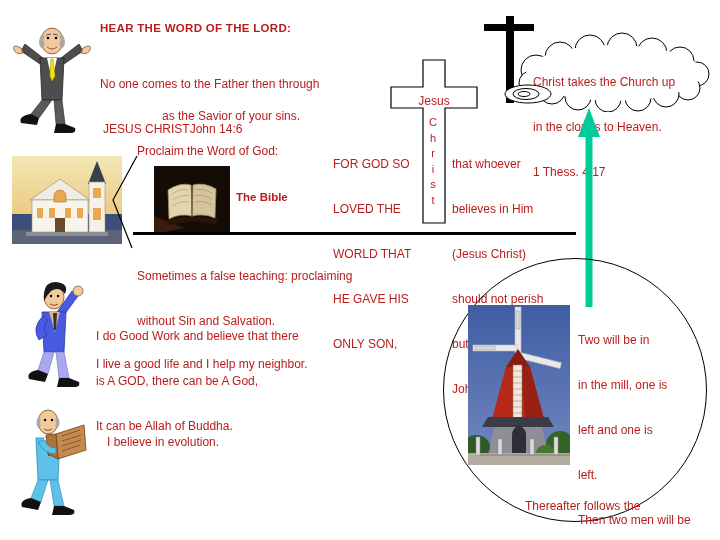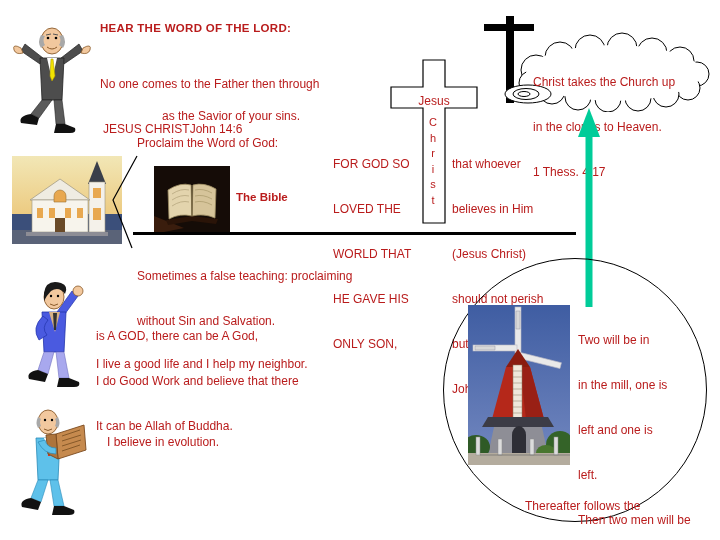--- a/index.html
+++ b/index.html
@@ -85,21 +85,21 @@
       <rect x="65" y="52" width="6" height="10" fill="#e8a850"></rect>
       <rect x="43" y="62" width="10" height="14" fill="#6a4a28"></rect>
       <rect x="14" y="76" width="82" height="4" fill="#8d8d95"></rect>
     </svg>
   </div>
 
   <svg class="abs" style="left:105px;top:150px;" width="45" height="105" viewBox="0 0 45 105">
     <polyline points="32,6 8,50 27,98" fill="none" stroke="#000" stroke-width="1.2"></polyline>
   </svg>
 
-  <div class="t" style="left:137px;top:136px;">Proclaim the Word of God:</div>
+  <div class="t" style="left:137px;top:144px;">Proclaim the Word of God:</div>
 
   <div class="abs" style="left:154px;top:166px;width:76px;height:68px;">
     <svg width="76" height="68" viewBox="0 0 76 68">
       <rect width="76" height="68" fill="#150c07"></rect>
       <polygon points="0,50 30,62 0,68" fill="#3a1d0d"></polygon>
       <path d="M12,54 L38,50 L64,53 L62,58 L38,55 L14,59 Z" fill="#2a1408"></path>
       <path d="M14,24 Q26,16 37,19 L38,50 Q26,47 15,53 Z" fill="#e3d4ad" stroke="#9a8a60" stroke-width="0.8"></path>
       <path d="M62,23 Q50,16 39,19 L38,50 Q50,47 61,52 Z" fill="#d6c49a" stroke="#9a8a60" stroke-width="0.8"></path>
       <path d="M38,19 L38,50" stroke="#6a5a38" stroke-width="1.2"></path>
       <path d="M18,28 Q27,22 35,24 M18,34 Q27,28 35,30 M18,40 Q27,34 35,36" stroke="#b0a078" stroke-width="0.7" fill="none"></path>
@@ -200,22 +200,22 @@
       <path d="M39,43 L43,43 L42,60 L40,60 Z" fill="#333"></path>
       <path d="M29,46 Q17,58 25,70 L33,65 Q27,58 34,50 Z" fill="#4a5ae0" stroke="#2233aa" stroke-width="0.7"></path>
       <path d="M30,82 L40,82 L34,104 L24,100 Z" fill="#a8a8ee" stroke="#7070c0" stroke-width="0.6"></path>
       <path d="M42,82 L50,82 L55,108 L45,108 Z" fill="#a8a8ee" stroke="#7070c0" stroke-width="0.6"></path>
       <path d="M24,100 L34,104 L31,112 L15,109 Q12,102 24,100 Z" fill="#111"></path>
       <path d="M45,108 L55,108 L65,112 Q67,117 60,117 L43,117 Z" fill="#111"></path>
     </svg>
   </div>
 
   <div class="t" style="left:96px;top:299px;">
+    <div>I do Good Work and believe that there</div>
     <div>is A GOD, there can be A God,</div>
-    <div>I do Good Work and believe that there</div>
     <div>It can be Allah of Buddha.</div>
   </div>
   <div class="t" style="left:96px;top:357px;text-align:center;">I live a good life and I help my neighbor.</div>
 
   <div class="abs" style="left:10px;top:400px;width:88px;height:125px;">
     <svg width="88" height="125" viewBox="0 0 88 125">
       <ellipse cx="38" cy="22" rx="10" ry="12" fill="#f2c89e" stroke="#8a5a2a" stroke-width="0.9"></ellipse>
       <path d="M28,17 q-3,6 0,11 l3,-2 q-2,-4 0,-7 Z" fill="#a8a8a8"></path>
       <path d="M48,17 q3,6 0,11 l-3,-2 q2,-4 0,-7 Z" fill="#a8a8a8"></path>
       <circle cx="35" cy="20" r="1.2" fill="#000"></circle>

